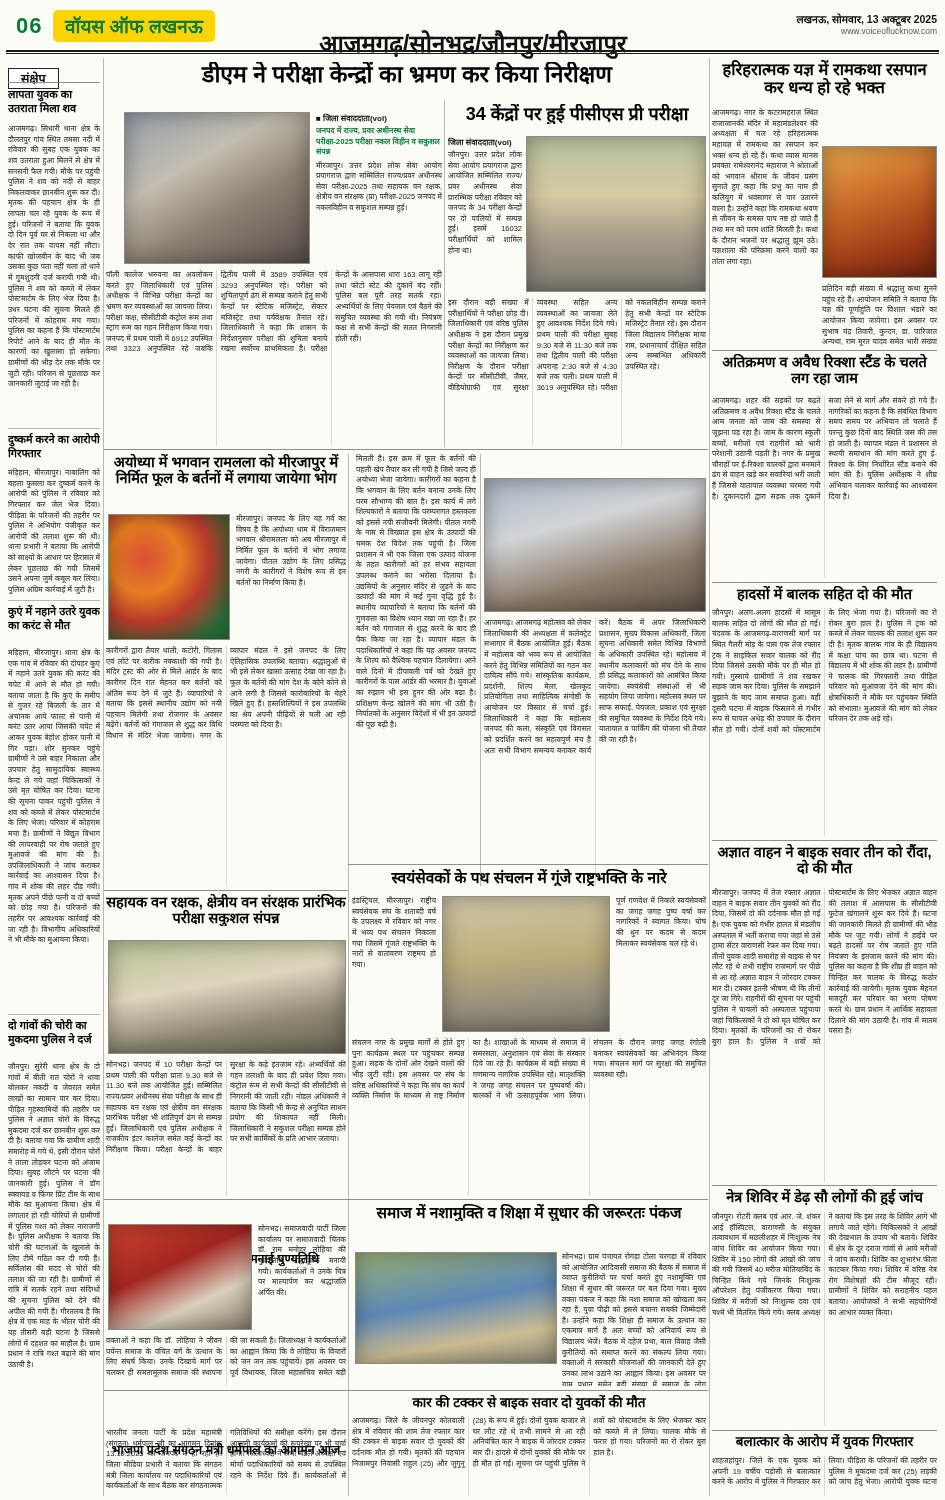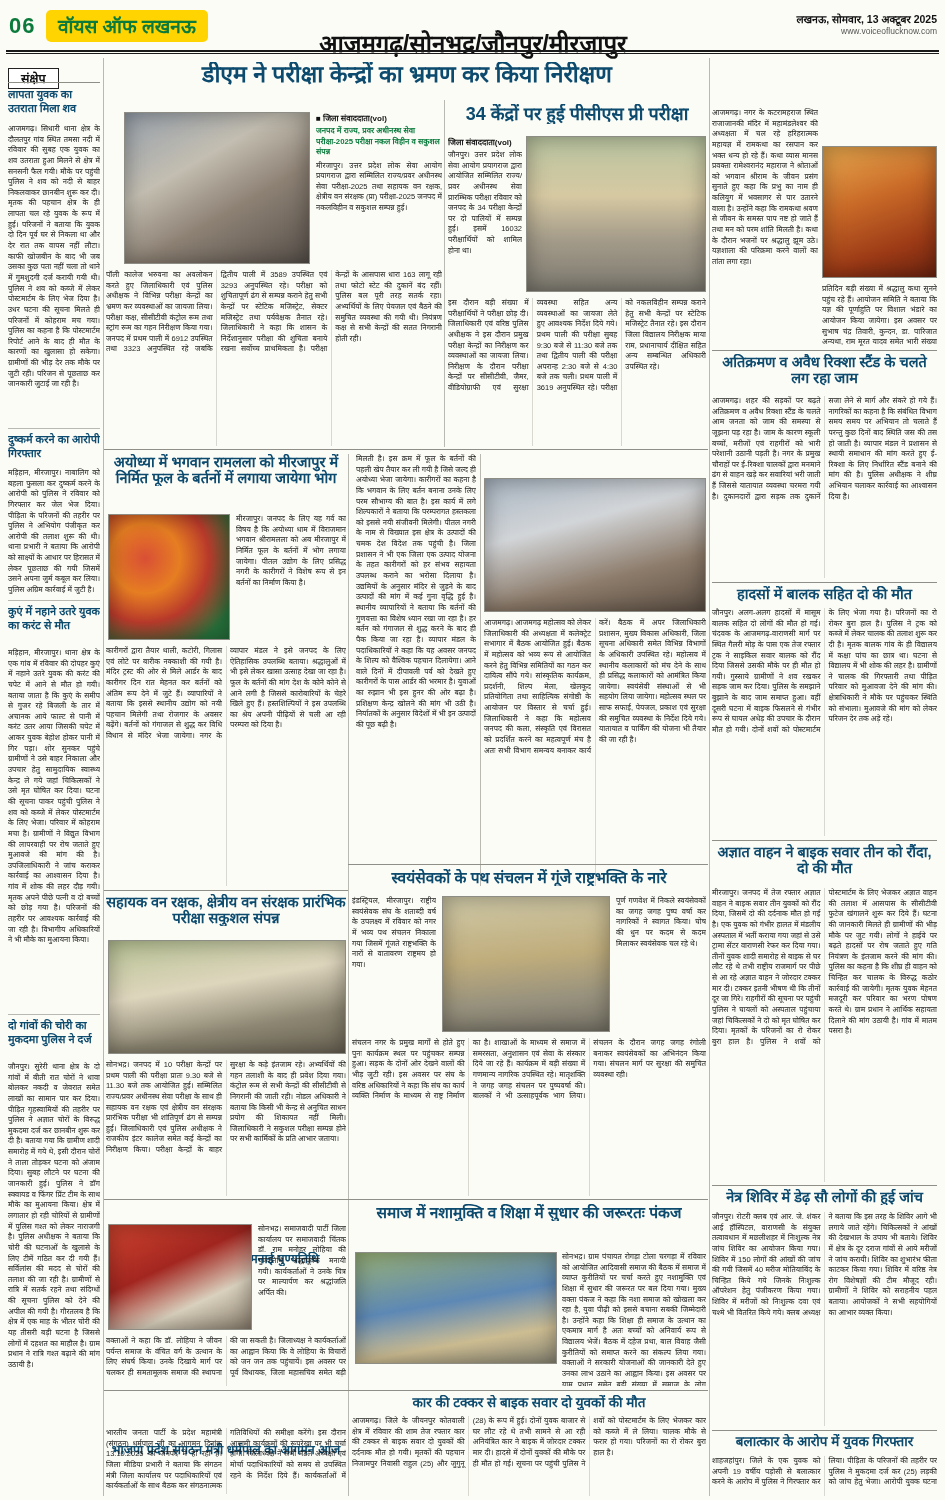--- a/index.html
+++ b/index.html
@@ -12,21 +12,21 @@
          padding:3px 12px;border-radius:5px;margin-left:6px;vertical-align:middle;}
   .region{font-size:24px;font-weight:bold;text-align:center;letter-spacing:0;white-space:nowrap;margin-top:14px;}
   .date{font-size:10.5px;font-weight:bold;text-align:right;}
   .site{font-size:8.5px;color:#555;text-align:right;}
   .hrule-main{border-top:2.5px solid #1a1a1a;border-bottom:1px solid #1a1a1a;height:4px;}
   
   .vline{width:1px;background:#b9b9b2;}
   .hline{height:1px;background:#b9b9b2;}
   .hline-dark{height:1px;background:#8f8f88;}
   
-  .hl{font-weight:bold;line-height:1.12;color:#0c4a6e;}
+  .hl{font-weight:bold;line-height:1.12;color:#000000;}
   .center{text-align:center;}
   .h27{font-size:23px;white-space:nowrap;}
   .h19{font-size:18px;}
   .h17{font-size:16.5px;}
   .h16{font-size:15.5px;}
   .h15{font-size:14.5px;}
   .h14{font-size:13.5px;}
   .h13{font-size:12.5px;margin-top:48px;}
   .h11{font-size:11px;line-height:1.25;}
   
@@ -47,21 +47,21 @@
   .ph-forest{background:linear-gradient(170deg,#b7c394 0%,#ded5bd 40%,#8c8672 72%,#6a6354 100%);}
   .ph-march{background:linear-gradient(175deg,#cfc9a8 0%,#c0ad7c 45%,#97917d 75%,#787468 100%);}
   .ph-flags{background:linear-gradient(155deg,#d0442f 0%,#a32620 40%,#d9d0bd 70%,#8d8170 100%);}
   .ph-crowd{background:linear-gradient(170deg,#9ab278 0%,#5d88b5 45%,#cdbd92 75%,#8d8a78 100%);}
 </style>
 </head>
 <body>
 
 <div class="page">
 
-  <div class="abs" style="left:9px;top:10px;width:240px;">
+  <div class="abs" style="left:16px;top:10px;width:240px;">
     <span class="pageno">06</span>
     <span class="brand">वॉयस ऑफ लखनऊ</span>
   </div>
   <div class="abs region" style="left:248px;top:12px;width:450px;">आजमगढ़/सोनभद्र/जौनपुर/मीरजापुर</div>
   <div class="abs" style="right:8px;top:12px;width:200px;">
     <div class="date">लखनऊ, सोमवार, 13 अक्टूबर 2025</div>
     <div class="site">www.voiceoflucknow.com</div>
   </div>
   <div class="abs hrule-main" style="left:6px;top:50px;width:933px;"></div>
 
@@ -147,20 +147,21 @@
   <div class="abs hl h13 center" style="left:106px;top:1395px;width:240px;">भाजपा प्रदेश संगठन मंत्री धर्मपाल का आगमन आज</div>
   <div class="abs body cols2" style="left:106px;top:1428px;width:240px;height:66px;">भारतीय जनता पार्टी के प्रदेश महामंत्री (संगठन) धर्मपाल जी का आगमन दिनांक 13.10.2025 को जनपद में हो रहा है। जिला मीडिया प्रभारी ने बताया कि संगठन मंत्री जिला कार्यालय पर पदाधिकारियों एवं कार्यकर्ताओं के साथ बैठक कर संगठनात्मक गतिविधियों की समीक्षा करेंगे। इस दौरान आगामी कार्यक्रमों की रूपरेखा पर भी चर्चा होगी। जिलाध्यक्ष ने सभी मंडल अध्यक्षों एवं मोर्चा पदाधिकारियों को समय से उपस्थित रहने के निर्देश दिये हैं। कार्यकर्ताओं में उत्साह का माहौल है। स्वागत की तैयारियां पूर्ण कर ली गयी हैं।</div>
 
   <div class="abs hl h16 center" style="left:352px;top:1204px;width:354px;">समाज में नशामुक्ति व शिक्षा में सुधार की जरूरतः पंकज</div>
   <div class="abs photo ph-crowd" style="left:355px;top:1252px;width:202px;height:112px;"></div>
   <div class="abs body" style="left:562px;top:1252px;width:144px;height:134px;">सोनभद्र। ग्राम पंचायत रोगड़ा टोला चरगड़ा में रविवार को आयोजित आदिवासी समाज की बैठक में समाज में व्याप्त कुरीतियों पर चर्चा करते हुए नशामुक्ति एवं शिक्षा में सुधार की जरूरत पर बल दिया गया। मुख्य वक्ता पंकज ने कहा कि नशा समाज को खोखला कर रहा है, युवा पीढ़ी को इससे बचाना सबकी जिम्मेदारी है। उन्होंने कहा कि शिक्षा ही समाज के उत्थान का एकमात्र मार्ग है अतः बच्चों को अनिवार्य रूप से विद्यालय भेजें। बैठक में दहेज प्रथा, बाल विवाह जैसी कुरीतियों को समाप्त करने का संकल्प लिया गया। वक्ताओं ने सरकारी योजनाओं की जानकारी देते हुए उनका लाभ उठाने का आह्वान किया। इस अवसर पर ग्राम प्रधान समेत बड़ी संख्या में समाज के लोग उपस्थित रहे। बैठक का समापन राष्ट्रगान से हुआ।</div>
 
   <div class="abs hl h14 center" style="left:352px;top:1395px;width:354px;">कार की टक्कर से बाइक सवार दो युवकों की मौत</div>
   <div class="abs body cols3" style="left:352px;top:1416px;width:354px;height:80px;">आजमगढ़। जिले के जीयनपुर कोतवाली क्षेत्र में रविवार की शाम तेज रफ्तार कार की टक्कर से बाइक सवार दो युवकों की दर्दनाक मौत हो गयी। मृतकों की पहचान निजामपुर निवासी राहुल (25) और जुगुनू (28) के रूप में हुई। दोनों युवक बाजार से घर लौट रहे थे तभी सामने से आ रही अनियंत्रित कार ने बाइक में जोरदार टक्कर मार दी। हादसे में दोनों युवकों की मौके पर ही मौत हो गई। सूचना पर पहुंची पुलिस ने शवों को पोस्टमार्टम के लिए भेजकर कार को कब्जे में ले लिया। चालक मौके से फरार हो गया। परिजनों का रो रोकर बुरा हाल है।</div>
 
+  <div class="abs hl h17 center" style="left:712px;top:60px;width:225px;">हरिहरात्मक यज्ञ में रामकथा रसपान कर धन्य हो रहे भक्त</div>
   <div class="abs body" style="left:712px;top:108px;width:106px;height:240px;">आजमगढ़। नगर के कटरामहराज स्थित राजाजानकी मंदिर में महामंडलेश्वर की अध्यक्षता में चल रहे हरिहरात्मक महायज्ञ में रामकथा का रसपान कर भक्त धन्य हो रहे हैं। कथा व्यास मानस प्रवक्ता रामेश्वरानंद महाराज ने श्रोताओं को भगवान श्रीराम के जीवन प्रसंग सुनाते हुए कहा कि प्रभु का नाम ही कलियुग में भवसागर से पार उतारने वाला है। उन्होंने कहा कि रामकथा श्रवण से जीवन के समस्त पाप नष्ट हो जाते हैं तथा मन को परम शांति मिलती है। कथा के दौरान भजनों पर श्रद्धालु झूम उठे। यज्ञशाला की परिक्रमा करने वालों का तांता लगा रहा।</div>
   <div class="abs photo ph-yagya" style="left:822px;top:146px;width:115px;height:132px;"></div>
   <div class="abs body" style="left:822px;top:284px;width:115px;height:64px;">प्रतिदिन बड़ी संख्या में श्रद्धालु कथा सुनने पहुंच रहे हैं। आयोजन समिति ने बताया कि यज्ञ की पूर्णाहुति पर विशाल भंडारे का आयोजन किया जायेगा। इस अवसर पर सुभाष चंद्र तिवारी, कुन्दन, डा. पारिजात अन्यथा, राम मूरत यादव समेत भारी संख्या में श्रद्धालु उपस्थित रहे।</div>
 
   <div class="abs hline-dark" style="left:712px;top:350px;width:225px;"></div>
 
   <div class="abs hl h15 center" style="left:712px;top:354px;width:225px;">अतिक्रमण व अवैध रिक्शा स्टैंड के चलते लग रहा जाम</div>
   <div class="abs body cols2" style="left:712px;top:396px;width:225px;height:182px;">आजमगढ़। शहर की सड़कों पर बढ़ते अतिक्रमण व अवैध रिक्शा स्टैंड के चलते आम जनता को जाम की समस्या से जूझना पड़ रहा है। जाम के कारण स्कूली बच्चों, मरीजों एवं राहगीरों को भारी परेशानी उठानी पड़ती है। नगर के प्रमुख चौराहों पर ई-रिक्शा चालकों द्वारा मनमाने ढंग से वाहन खड़े कर सवारियां भरी जाती हैं जिससे यातायात व्यवस्था चरमरा गयी है। दुकानदारों द्वारा सड़क तक दुकानें सजा लेने से मार्ग और संकरे हो गये हैं। नागरिकों का कहना है कि संबंधित विभाग समय समय पर अभियान तो चलाते हैं परन्तु कुछ दिनों बाद स्थिति जस की तस हो जाती है। व्यापार मंडल ने प्रशासन से स्थायी समाधान की मांग करते हुए ई-रिक्शा के लिए निर्धारित स्टैंड बनाने की मांग की है। पुलिस अधीक्षक ने शीघ्र अभियान चलाकर कार्रवाई का आश्वासन दिया है।</div>
 
   <div class="abs hline-dark" style="left:712px;top:582px;width:225px;"></div>

